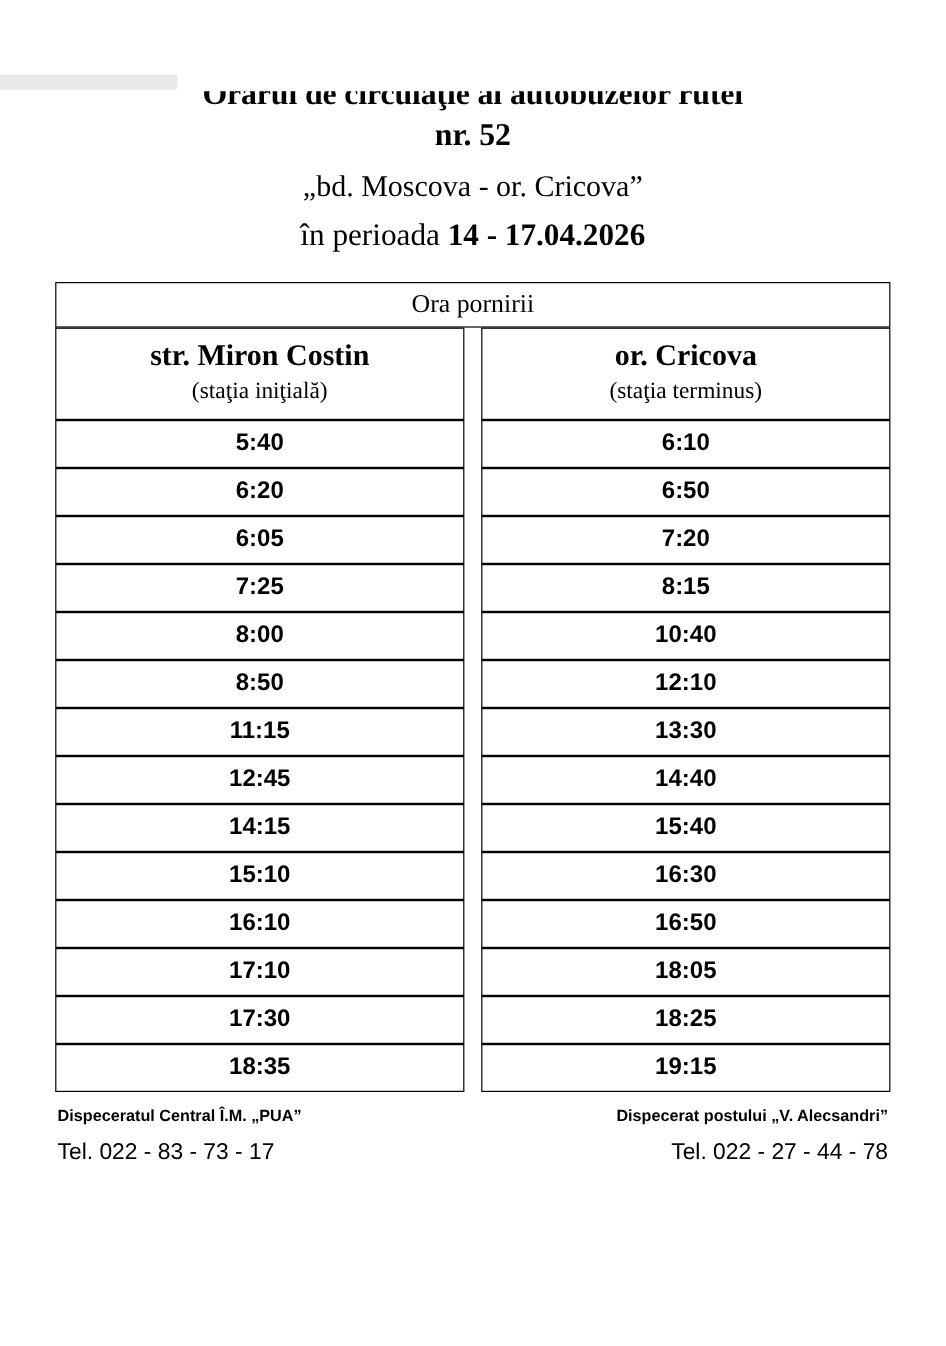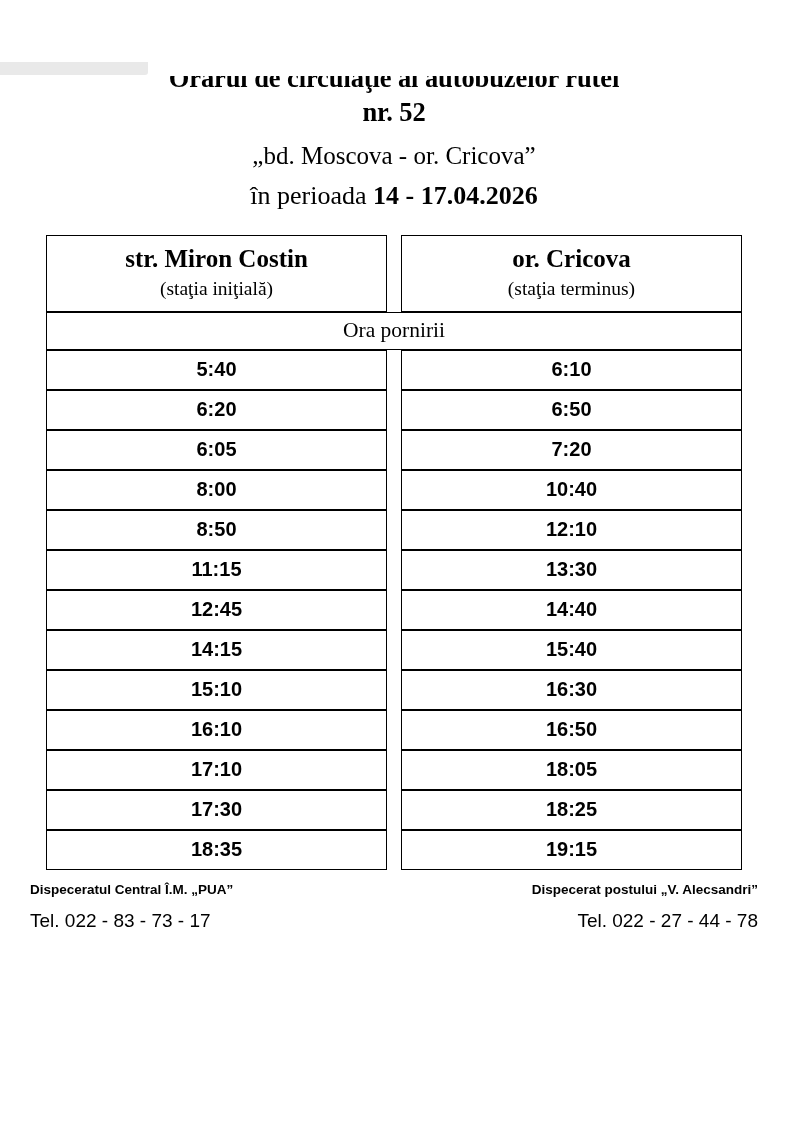--- a/index.html
+++ b/index.html
@@ -36,21 +36,21 @@
     position: absolute;
     top: 0;
     left: 0;
     width: 148px;
     height: 13px;
     background: #e9e9e9;
     border-bottom-right-radius: 3px;
   }
 
   .content {
-    padding: 0 22px;
+    padding: 0 40px;
     box-sizing: border-box;
     margin-top: 36px;
   }
 
   .title-block {
     text-align: center;
     margin-top: 62px;
   }
   .title-main {
     font-size: 26.5px;
@@ -173,48 +173,53 @@
     </div>
 
     <table class="schedule">
       <colgroup>
         <col style="width:341px">
         <col style="width:14px">
         <col style="width:341px">
       </colgroup>
       <tbody>
         <tr>
+          <td class="ora-cell" colspan="3">Ora pornirii</td>
+        </tr>
+        <tr>
           <td class="head-cell">
             <span class="head-station">str. Miron Costin</span>
             <span class="head-note">(staţia iniţială)</span>
           </td>
           <td class="gap-col"></td>
           <td class="head-cell">
             <span class="head-station">or. Cricova</span>
             <span class="head-note">(staţia terminus)</span>
           </td>
         </tr>
-        <tr>
-          <td class="ora-cell" colspan="3">Ora pornirii</td>
-        </tr>
 
         <tr>
           <td class="time-cell">5:40</td>
           <td class="gap-col"></td>
           <td class="time-cell">6:10</td>
         </tr>
         <tr>
           <td class="time-cell">6:20</td>
           <td class="gap-col"></td>
           <td class="time-cell">6:50</td>
         </tr>
         <tr>
           <td class="time-cell">6:05</td>
           <td class="gap-col"></td>
           <td class="time-cell">7:20</td>
+        </tr>
+        <tr>
+          <td class="time-cell">7:25</td>
+          <td class="gap-col"></td>
+          <td class="time-cell">8:15</td>
         </tr>
         <tr>
           <td class="time-cell">8:00</td>
           <td class="gap-col"></td>
           <td class="time-cell">10:40</td>
         </tr>
         <tr>
           <td class="time-cell">8:50</td>
           <td class="gap-col"></td>
           <td class="time-cell">12:10</td>

